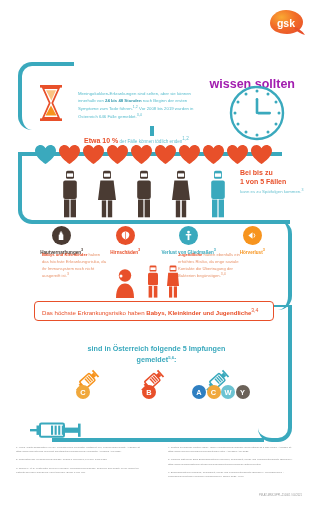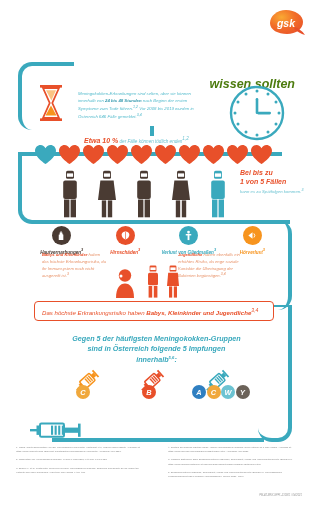--- a/index.html
+++ b/index.html
@@ -4,41 +4,41 @@
 <style>
   * { box-sizing: border-box; margin: 0; padding: 0; }
   html, body { width: 313px; height: 512px; }
   body {
     font-family: "Liberation Sans", sans-serif;
     background: #ffffff;
     position: relative;
     overflow: hidden;
     color: #3aa9bd;
   }
-  .page { position: absolute; inset: 0; font-style: italic; }
+  .page { position: absolute; inset: 0; }
 
   
   .gsk-logo { position: absolute; right: 6px; top: 8px; width: 42px; height: 28px; }
   .gsk-logo svg { display:block; width:100%; height:100%; }
 
   
   .kicker {
     position: absolute; left: 58px; top: 42px;
     font-size: 10.5px; font-weight: bold; color: #3aa9bd; letter-spacing: .1px;
   }
   .title-banner {
     position: absolute; left: 57px; top: 56px;
     background: #3aa9bd; color: #ffffff;
     font-size: 13.2px; font-weight: bold;
     padding: 3px 7px 4px 7px; border-radius: 4px;
     white-space: nowrap;
   }
   .subtitle {
     position: absolute; right: 18px; top: 77px;
-    font-size: 12.5px; font-weight: bold; color: #4d7c0f;
+    font-size: 12.5px; font-weight: bold; color: #a21caf;
   }
 
   
   .rail { position: absolute; background: #3aa9bd; }
 
   .rail-h-2     { left: 20px; top: 152px; width: 262px; height: 4px; }
 
   .corner { position:absolute; border:4px solid #3aa9bd; border-radius:14px; }
 
   
@@ -404,23 +404,23 @@
         <rect x="7.8" y="21.4" width="3.2" height="11.2" fill="#e8502a"></rect>
       </svg>
     </div>
   </div>
 
   <div class="risk-box">
     <span>Das höchste Erkrankungsrisiko haben </span><b>Babys, Kleinkinder und Jugendliche</b><sup>3,4</sup>
   </div>
 
   <div class="vac-head">
-    <span>Gegen 5 der häufigsten Meningokokken-Gruppen</span><br>
+    <br>
     <span>sind in Österreich folgende 5 Impfungen</span><br>
-    <span>innerhalb</span><sup>5,6</sup><span>:</span>
+    <span>gemeldet</span><sup>5,6</sup><span>:</span>
   </div>
 
   <div class="syringes" id="syringes-row">
       <div class="syr">
         <svg viewBox="0 0 30 30">
           <g transform="rotate(-42 15 15)">
             <rect x="2" y="13.4" width="6" height="1.8" fill="#f7941e"></rect>
             <rect x="7" y="11.4" width="2.4" height="5.8" fill="#f7941e"></rect>
             <rect x="9.4" y="9.8" width="13" height="9.4" rx="1.2" fill="none" stroke="#f7941e" stroke-width="1.6"></rect>
             <g fill="#f7941e">

